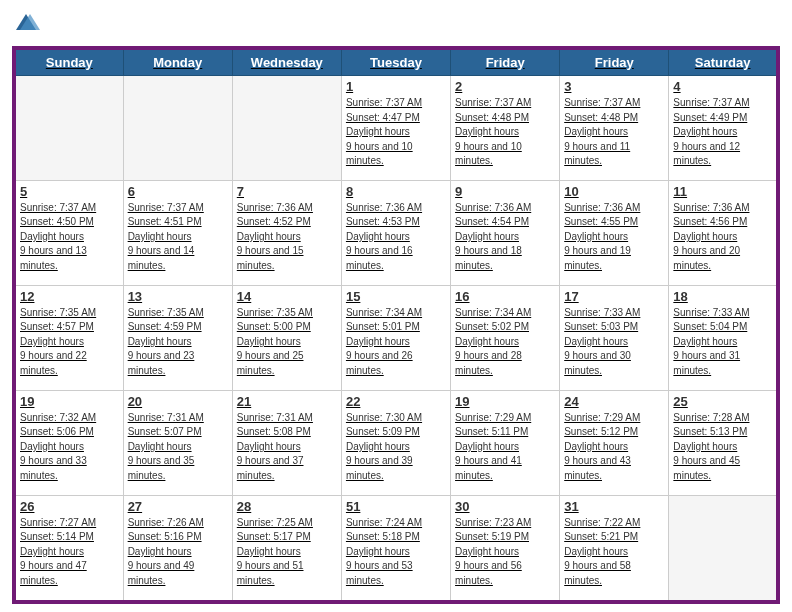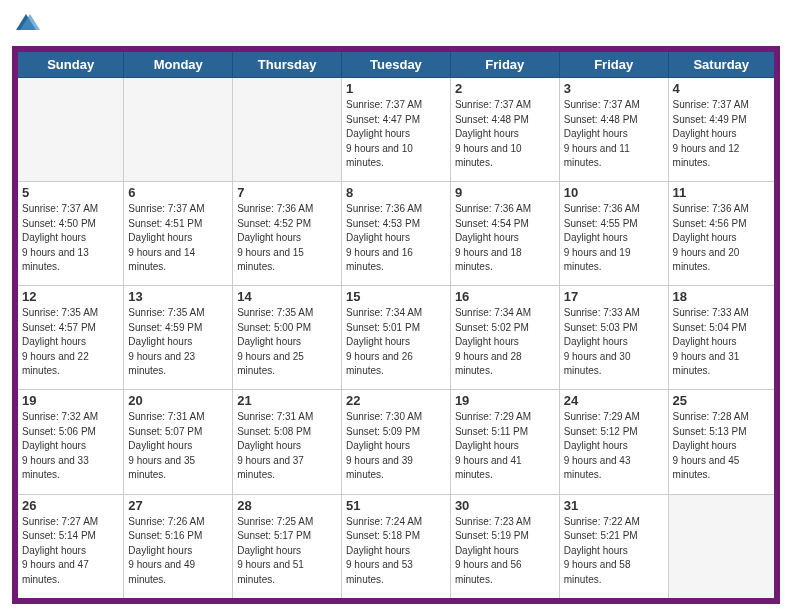--- a/index.html
+++ b/index.html
@@ -56,24 +56,25 @@
       font-weight: normal;
       color: #333;
       line-height: 1.1;
     }
     .subtitle {
       font-size: 14px;
       color: #555;
     }
     .calendar {
       flex: 1;
-      border: 6px solid #701a75;
+      border: 4px solid #701a75;
       border-collapse: collapse;
       width: 100%;
       table-layout: fixed;
+      text-decoration: underline;
     }
     .calendar th {
       background: #2a6496;
       color: #fff;
       text-align: center;
       padding: 5px 2px;
       font-size: 13px;
       font-weight: bold;
       border: 1px solid #1e5077;
     }
@@ -124,21 +125,21 @@
       <div class="month-title"></div>
       <div class="subtitle"></div>
     </div>
   </div>
 
   <table class="calendar">
     <thead>
       <tr>
       <th>Sunday</th>
           <th>Monday</th>
-          <th>Thursday</th>
+          <th>Wednesday</th>
           <th>Tuesday</th>
           <th>Friday</th>
           <th>Friday</th>
           <th>Saturday</th>
         </tr>
     </thead>
     <tbody id="calendar-body">
     <tr>
           <td class="empty"></td>
           <td class="empty"></td>

